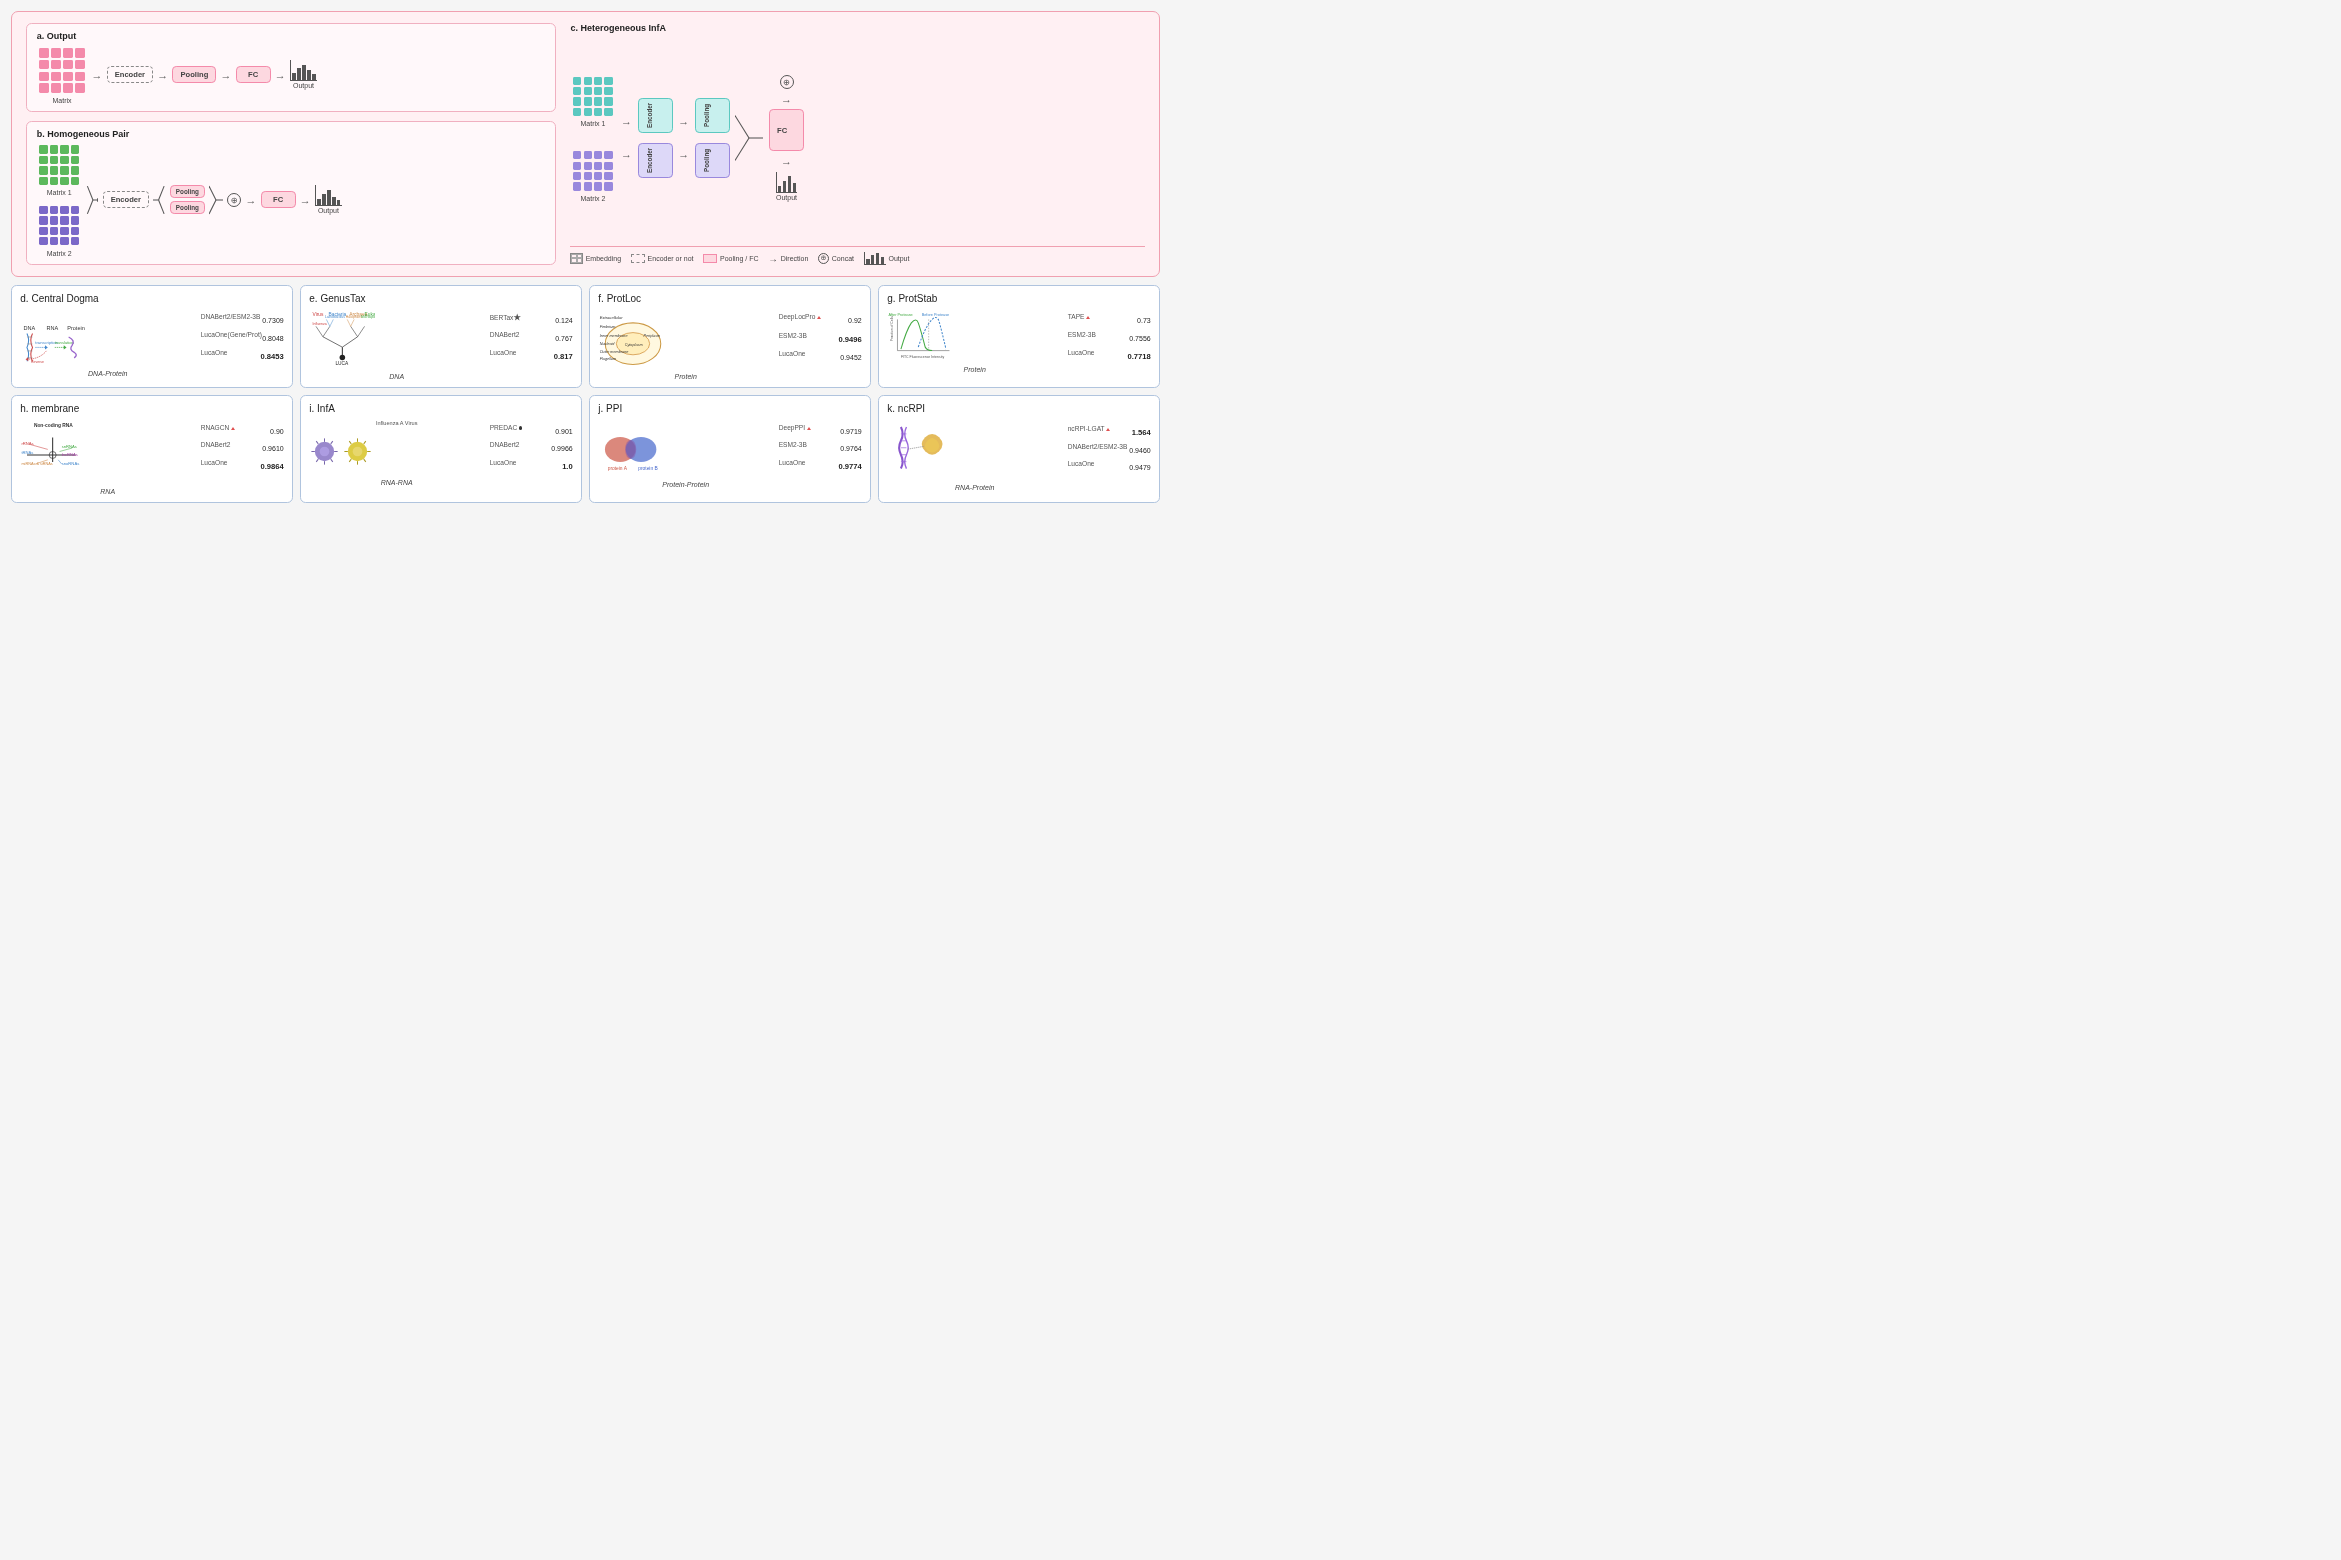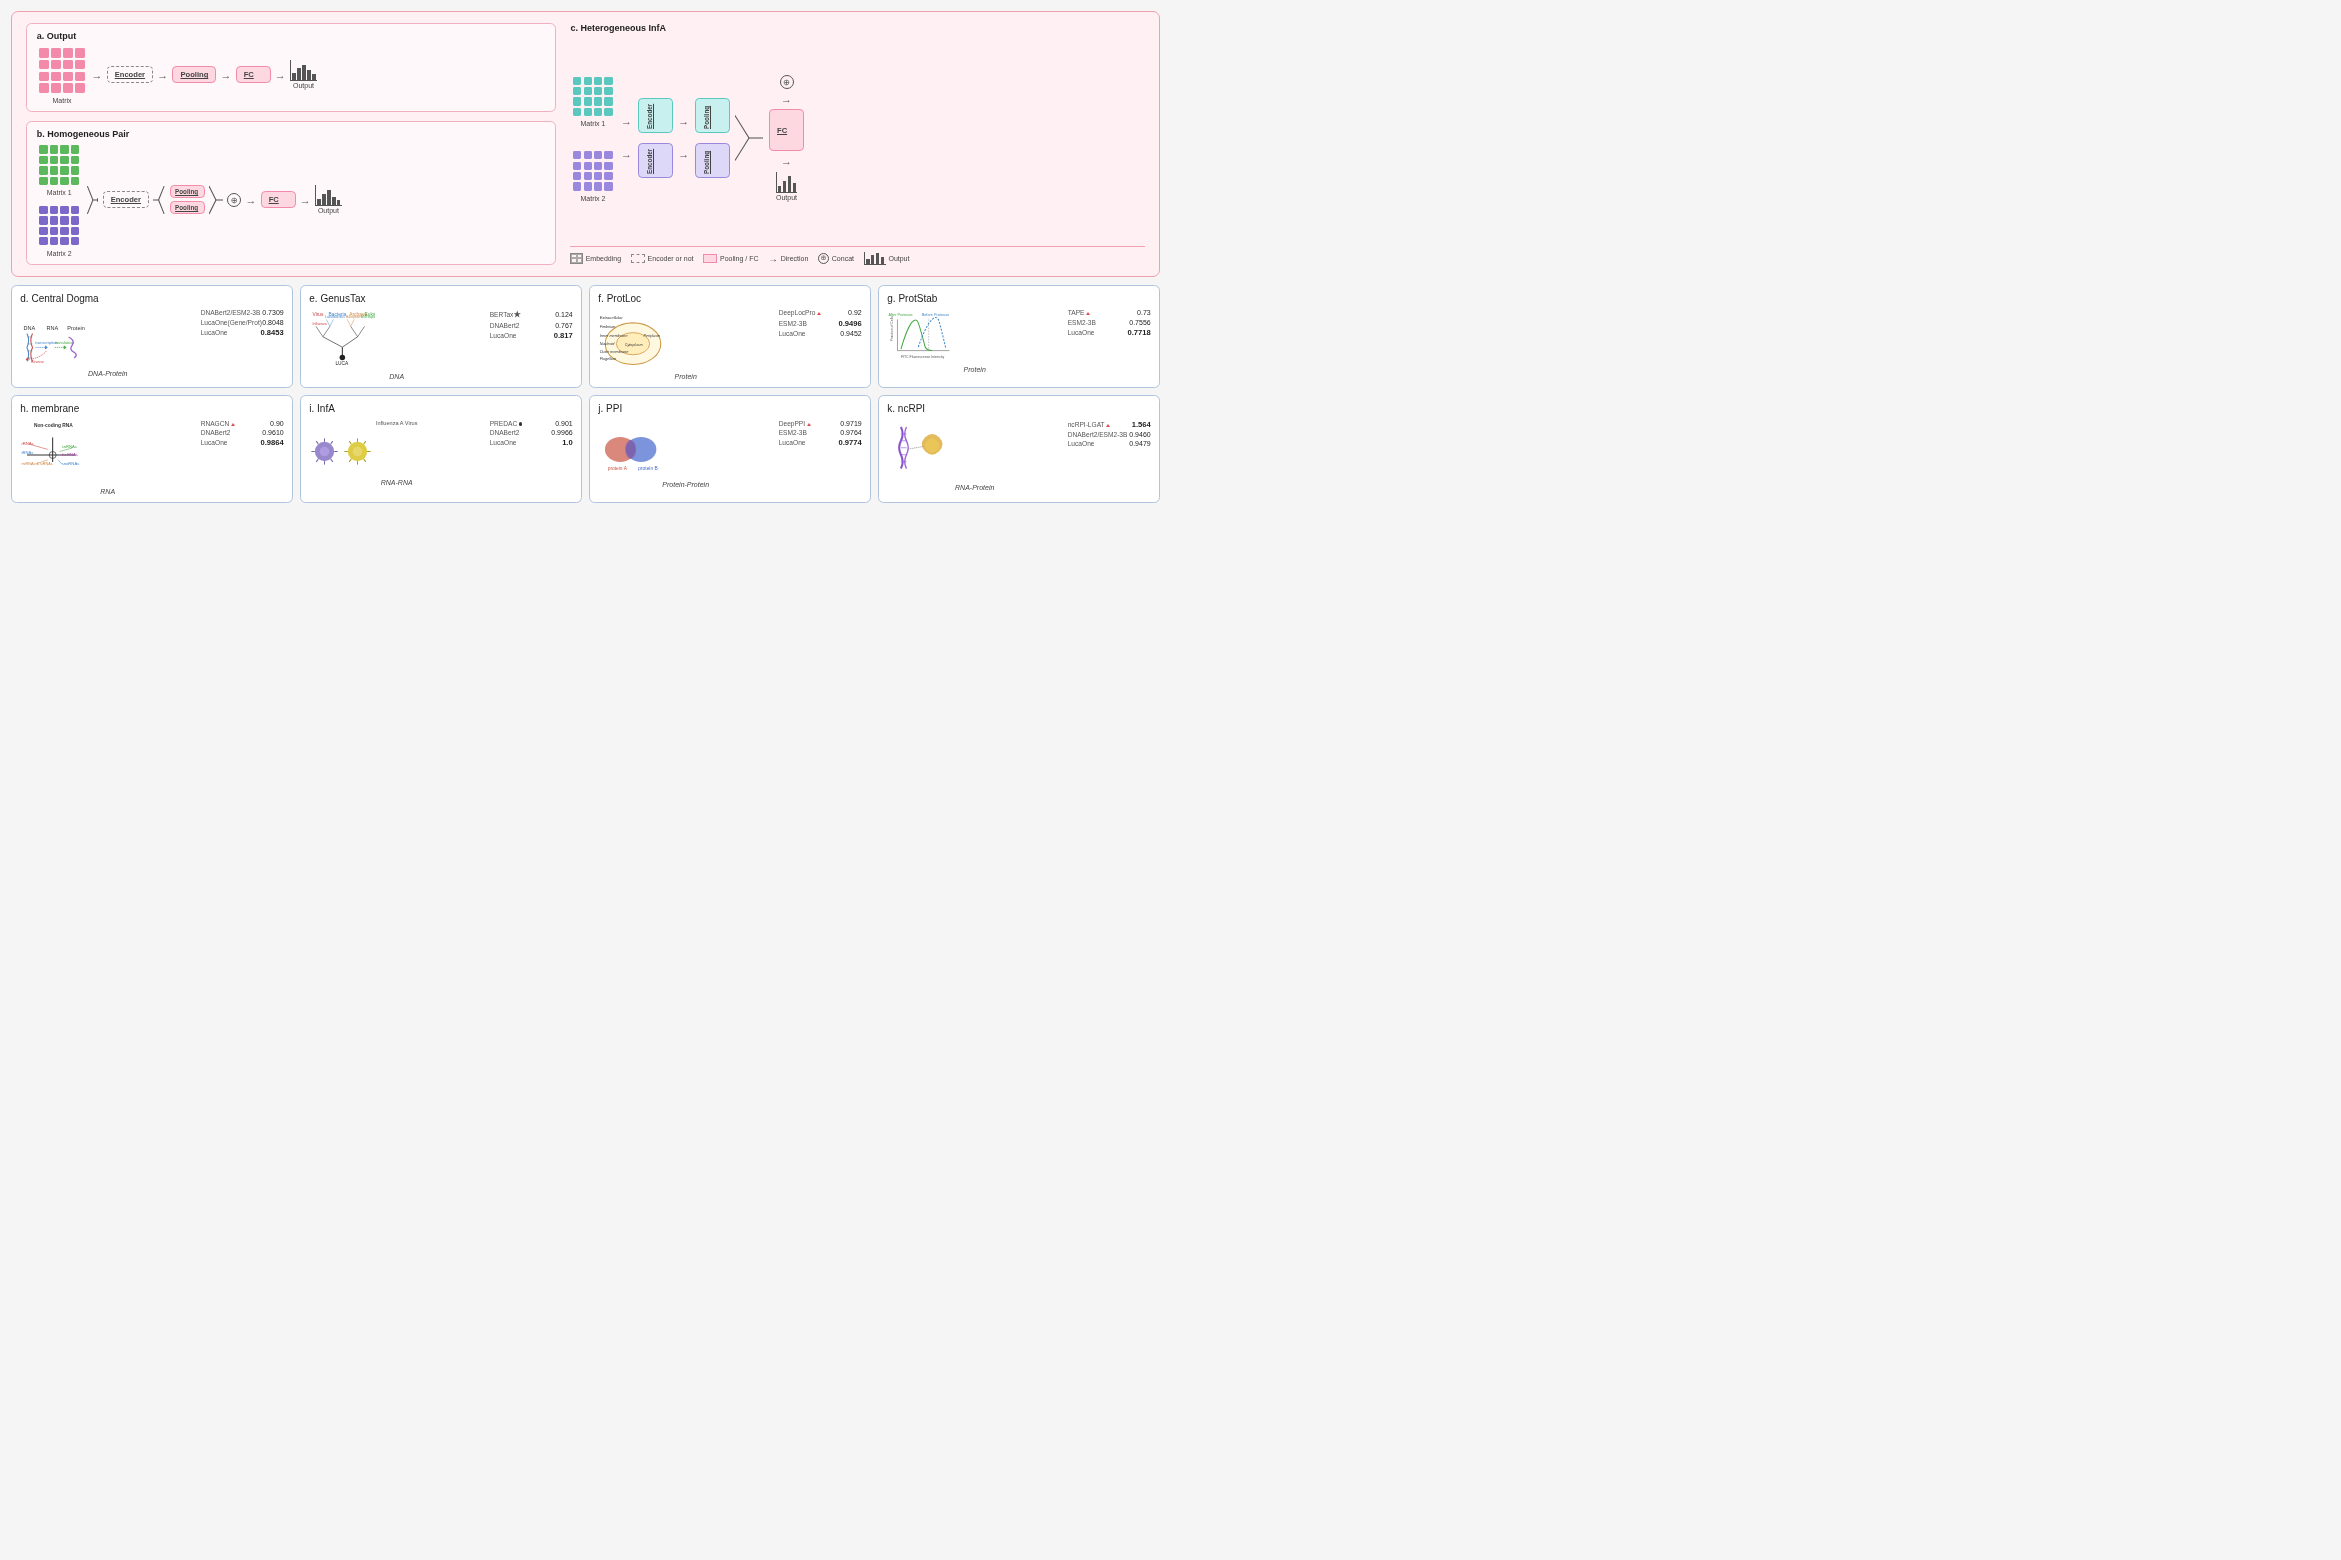--- a/index.html
+++ b/index.html
@@ -97,23 +97,22 @@
     .arrow {
       font-size: 11px;
       color: #555;
     }
 
     .box {
       border-radius: 4.2px;
       padding: 2.8px 7px;
       font-size: 7.6px;
       font-weight: bold;
-      text-align: left;
+      text-align: center;
       min-width: 35px;
-      text-decoration: underline;
     }
 
     .box.dashed {
       border: 1.4px dashed #888;
       background: transparent;
       color: #444;
     }
 
     .box.pink-solid {
       border: 1.4px solid #f48aaa;
@@ -270,20 +269,21 @@
     }
 
     .score-label {
       color: #555;
       font-size: 6.6px;
     }
 
     .score-value {
       color: #222;
       font-size: 7px;
+      margin-top: 8px;
     }
 
     .score-value.bold {
       font-weight: bold;
       font-size: 7.6px;
     }
 
     .modality-label {
       font-size: 7px;
       color: #444;

